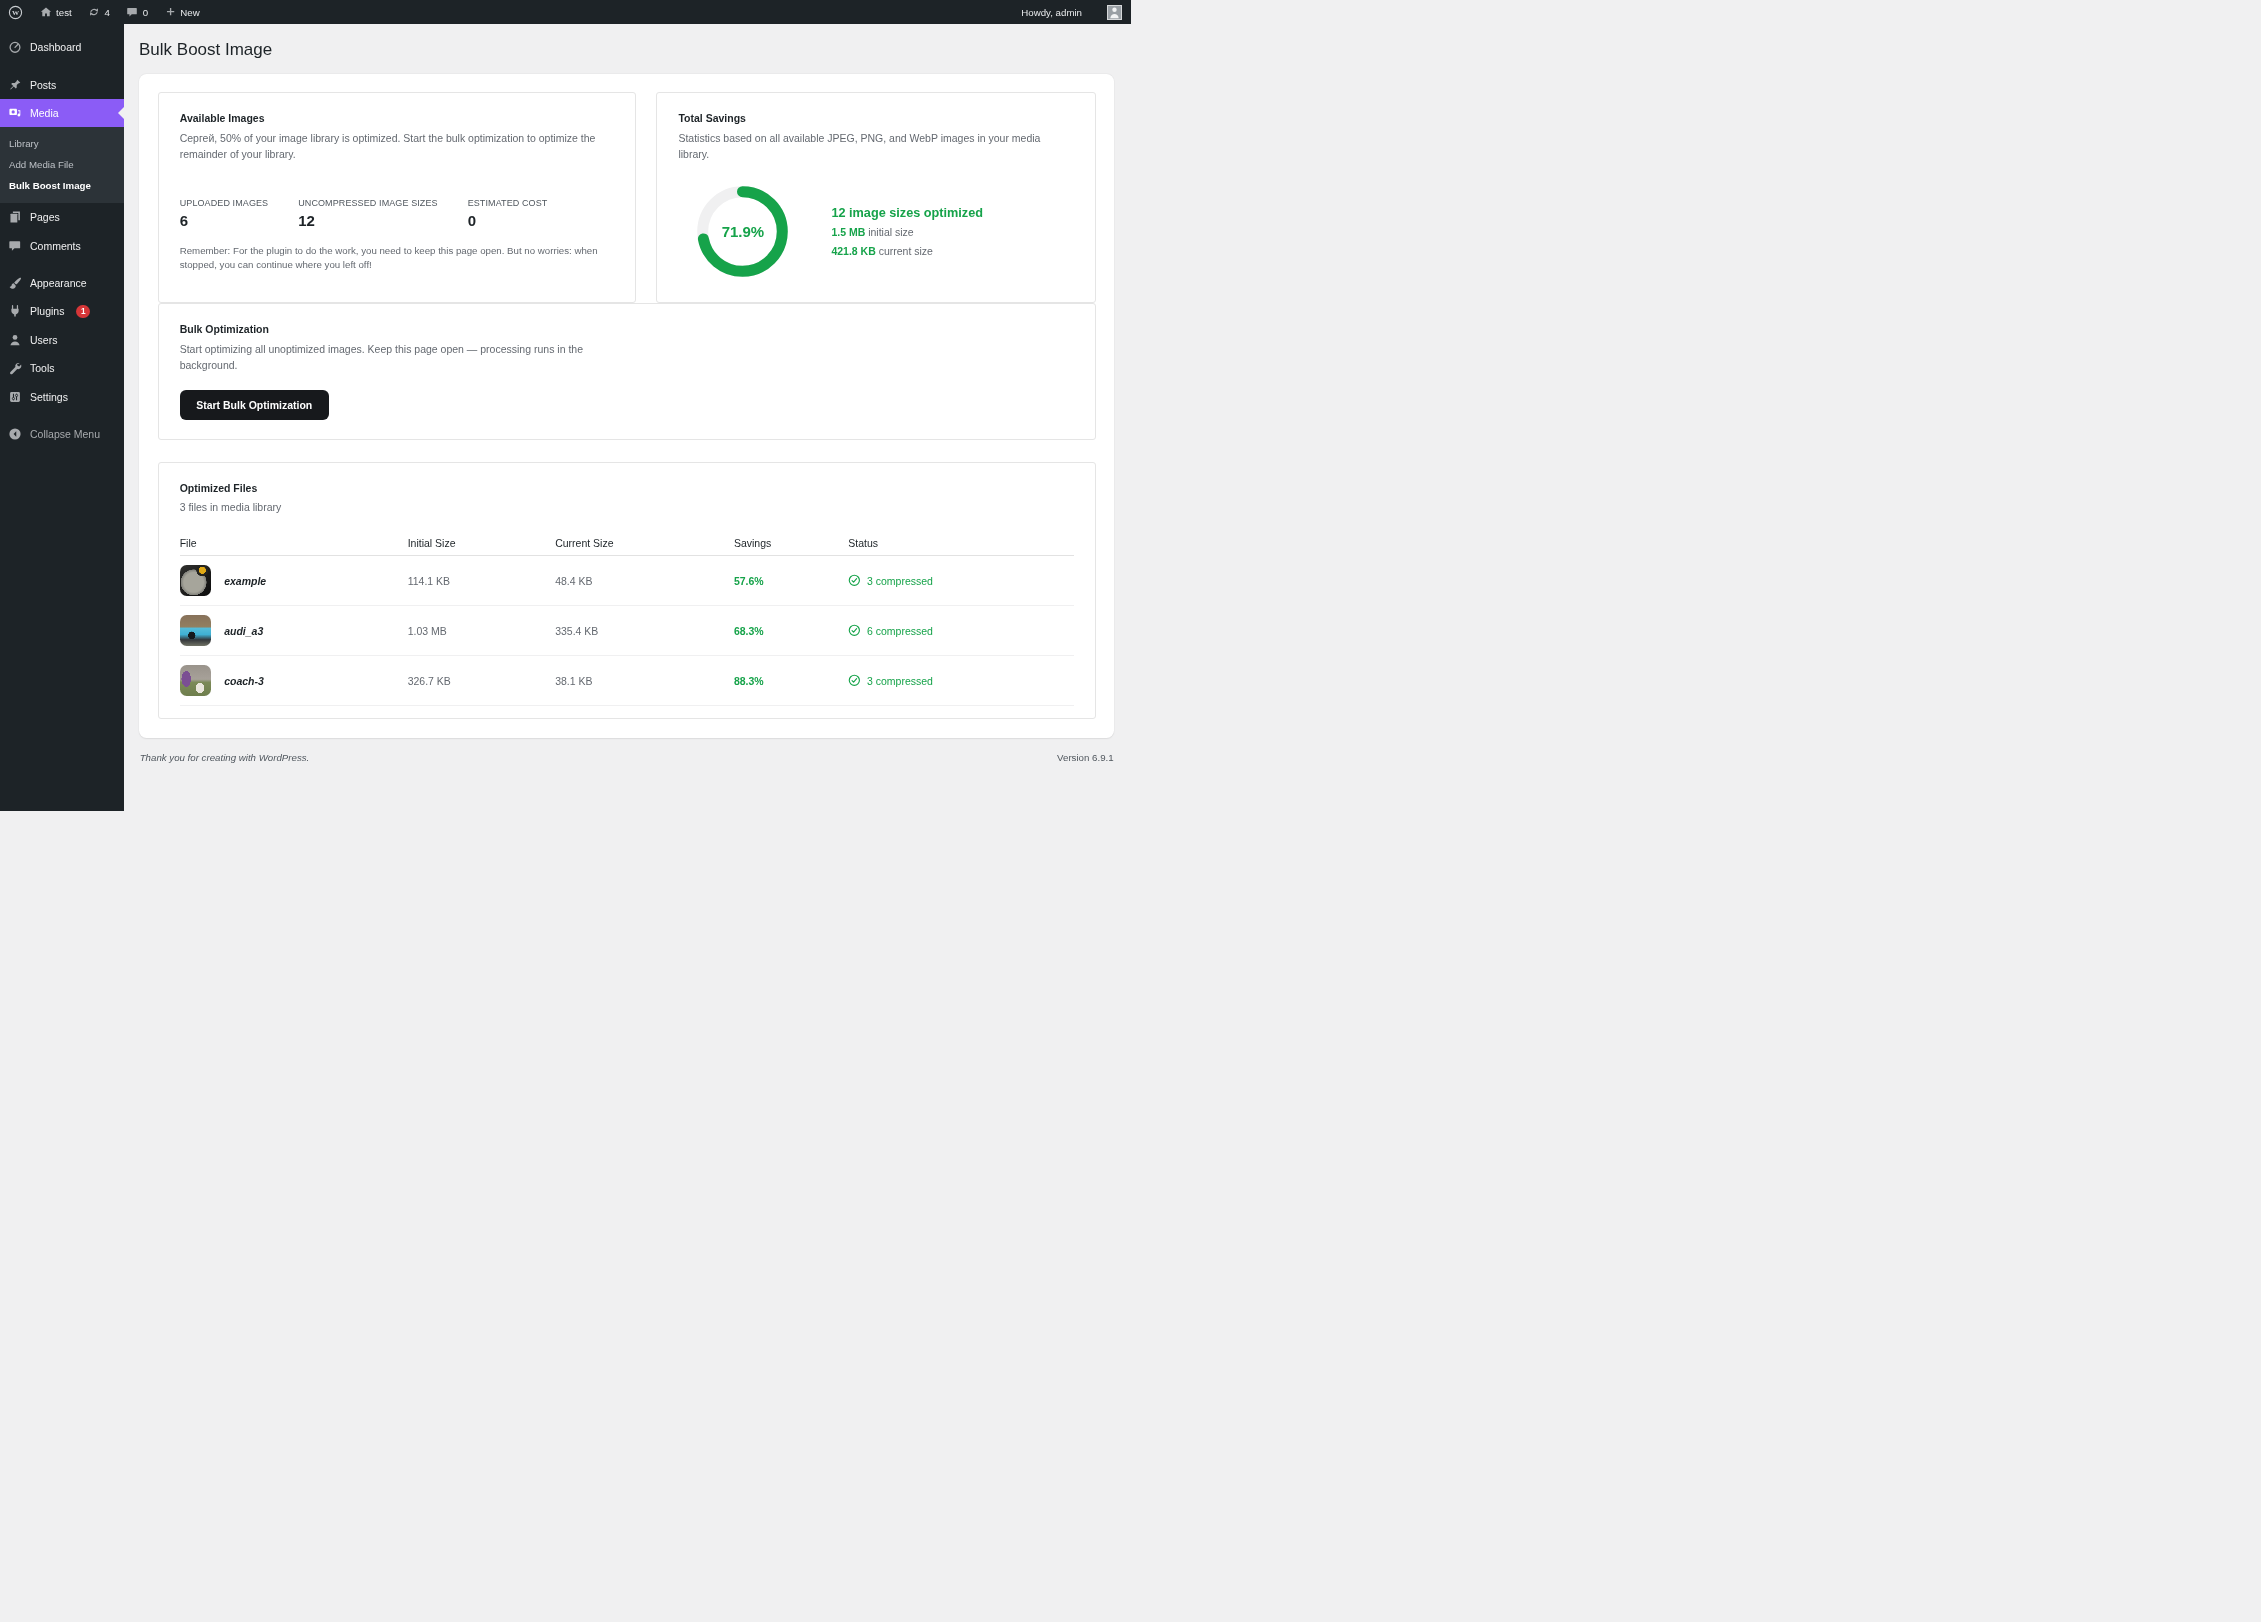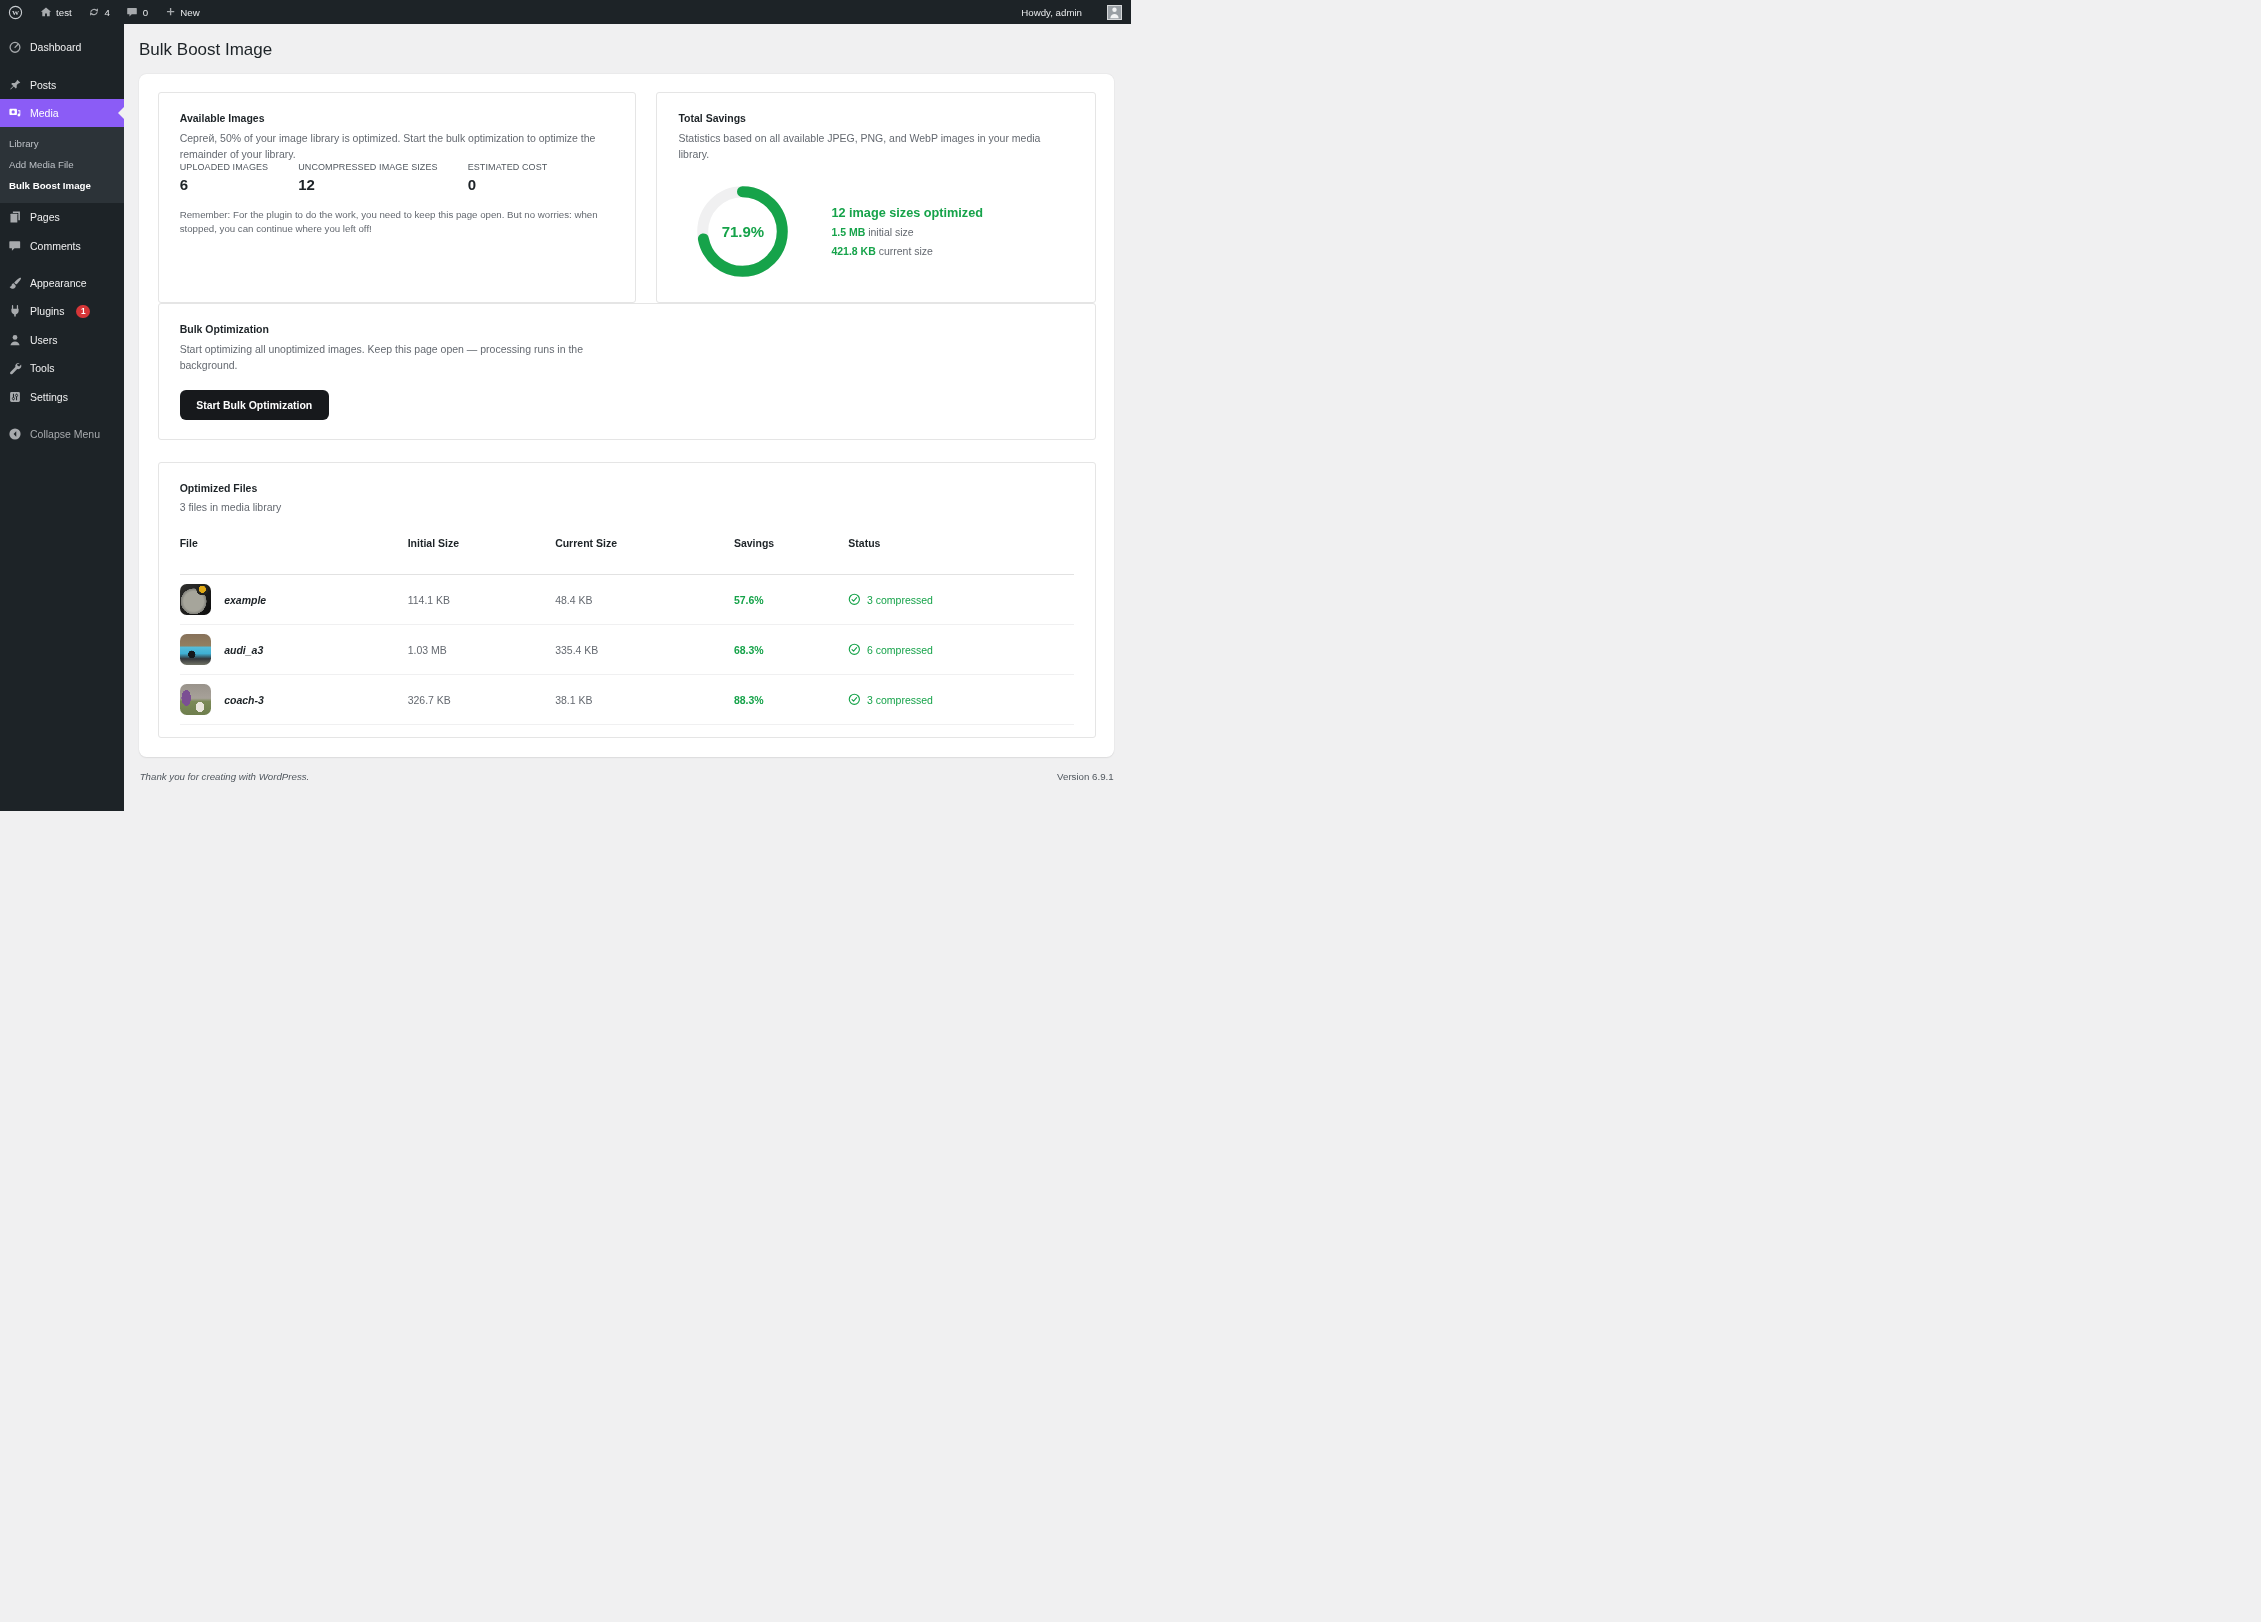--- a/index.html
+++ b/index.html
@@ -38,21 +38,21 @@
   .page-title { font-size:17px; font-weight:500; color:#1d2327; margin:0; padding:15.7px 0 14px 0; }
 
   .panel { background:#fff; border-radius:7.5px; padding:18.7px;
     box-shadow:0 0.7px 1.5px rgba(0,0,0,.08), 0 0 0 0.7px rgba(0,0,0,.02); }
 
   .cards-row { display:grid; grid-template-columns:1.09fr 1fr; gap:20px; }
   .card { border:0.7px solid #e5e5e5; border-radius:3px; padding:18.7px 21px; background:#fff; min-height:194px; }
   .card-title { font-size:10.5px; font-weight:700; color:#1d2327; }
   .card-desc { font-size:10.5px; color:#646970; line-height:1.5; margin-top:6.7px; max-width:449px; }
 
-  .stats-row { display:flex; gap:30px; margin-top:0; }
+  .stats-row { display:flex; gap:30px; margin-top:36px; }
   .stat-label { font-size:9px; color:#50575e; letter-spacing:0.1px; }
   .stat-value { font-size:15px; font-weight:700; color:#1d2327; margin-top:3.7px; }
   .card-note { font-size:9.7px; color:#646970; line-height:1.45; margin-top:15px; max-width:434px; }
 
   .savings-body { display:flex; align-items:center; gap:36px; margin-top:16.5px; }
   .donut-wrap { position:relative; width:105px; height:105px; margin-left:12px; flex:0 0 105px; }
   .donut-wrap svg { width:105px; height:105px; transform:rotate(-90deg); }
   .donut-center { position:absolute; inset:0; display:flex; align-items:center; justify-content:center;
     font-size:15px; font-weight:700; color:#16a34a; }
   .savings-headline { font-size:12.7px; font-weight:700; color:#16a34a; }
@@ -65,21 +65,21 @@
   .progress-label { text-align:center; font-size:10.5px; color:#50575e; margin-top:9.7px; }
 
   .bulk-card { min-height:0; }
   .btn-dark { display:inline-block; margin-top:16.5px; background:#17191c; color:#fff; border:none;
     border-radius:6px; padding:9px 16.5px; font-size:10.5px; font-weight:700; cursor:pointer;
     font-family:inherit; }
 
   .files-card { margin-top:22.4px; min-height:0; padding-bottom:12px; }
   .files-table { margin-top:21px; }
   .t-head, .t-row { display:grid; grid-template-columns:25.5% 16.5% 20% 12.8% 1fr; align-items:center; }
-  .t-head { font-size:10.5px; font-weight:700; color:#1d2327; padding-bottom:25px; border-bottom:0.7px solid #e2e2e2; }
+  .t-head { font-size:10.5px; font-weight:400; color:#1d2327; padding-bottom:6px; border-bottom:0.7px solid #e2e2e2; }
   .t-row { padding:9px 0; border-bottom:0.7px solid #f0f0f1; }
   .file-cell { display:flex; align-items:center; gap:13.5px; font-size:10.5px; font-weight:700; color:#1d2327;font-style:italic; }
   .thumb { width:31px; height:31px; border-radius:6.7px; flex:0 0 31px; }
   .thumb-example { background:
       radial-gradient(circle at 72% 17%, #e0a916 0 10%, #23231f 11% 17%, rgba(0,0,0,0) 18%),
       radial-gradient(circle at 44% 56%, #a6a59b 0 40%, #80807a 52%, rgba(0,0,0,0) 53%),
       linear-gradient(135deg,#30302e,#0c0c0c); }
   .thumb-audi { background:
       radial-gradient(ellipse at 38% 66%, #15191d 0 13%, rgba(0,0,0,0) 14%),
       linear-gradient(180deg,#87715a 0%,#927f60 38%,#55bcd9 43%,#3fb0d4 63%,#34373b 80%,#707265 100%); }

